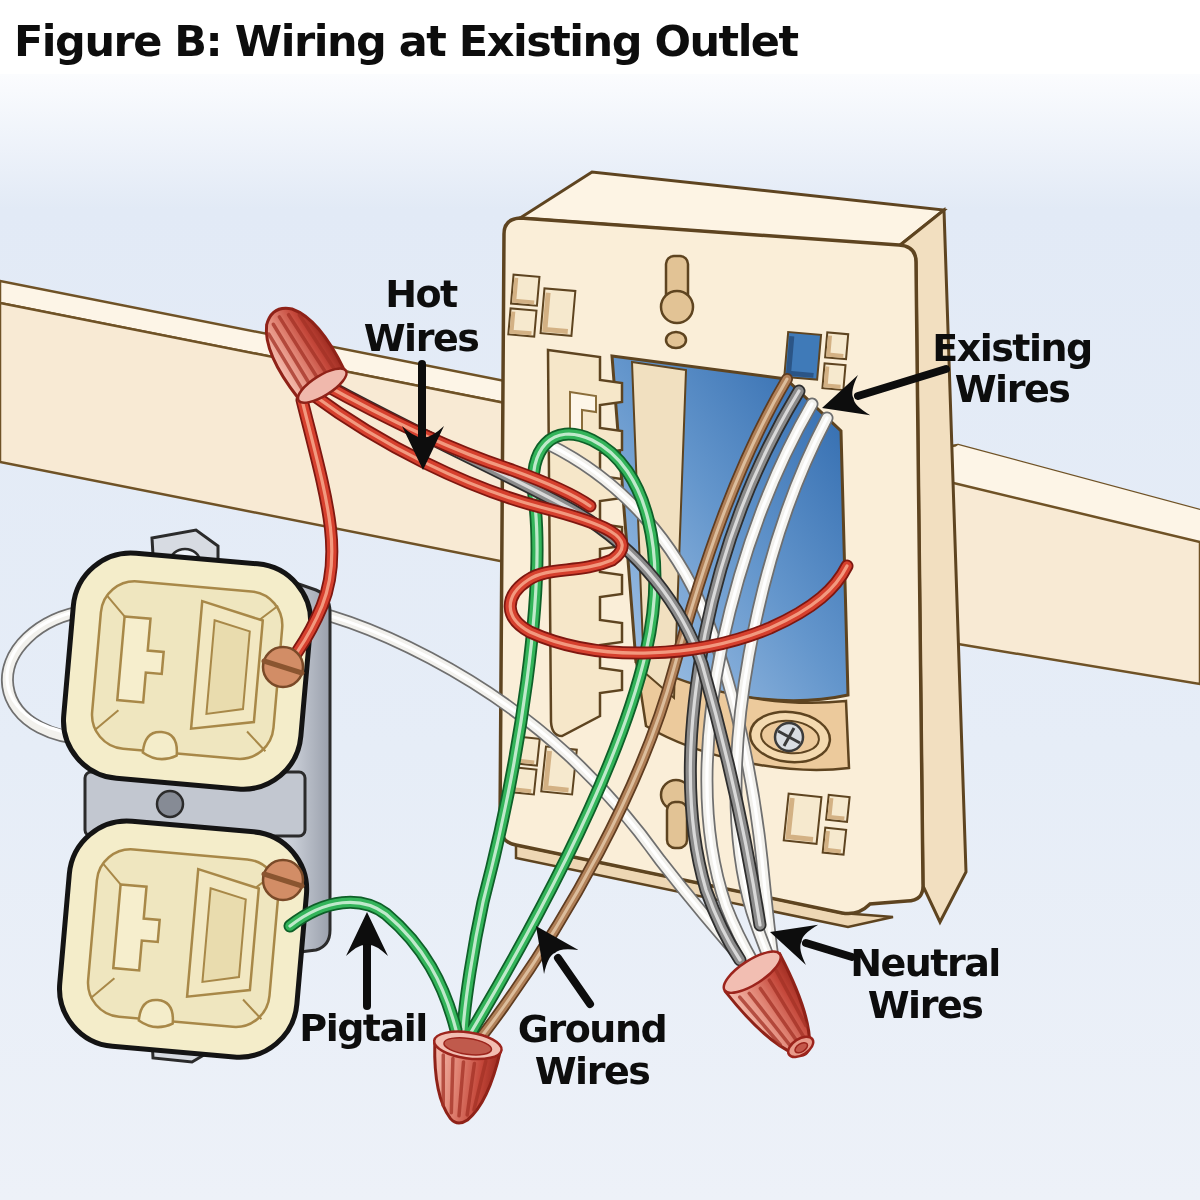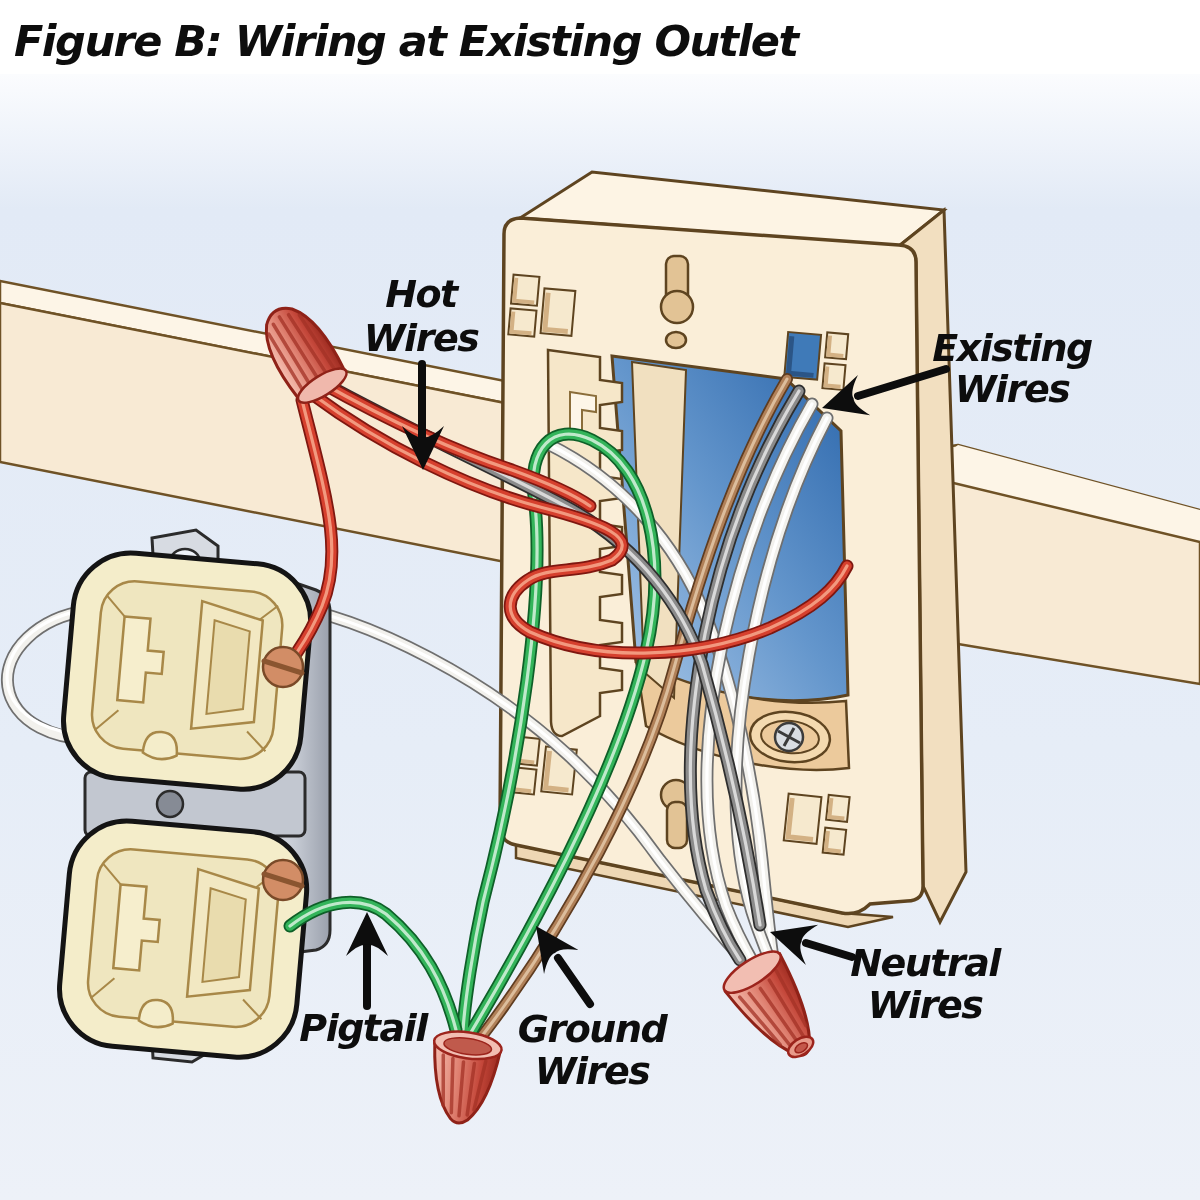--- a/index.html
+++ b/index.html
@@ -1,17 +1,17 @@
 <!DOCTYPE html>
 <html><head>
 <meta charset="utf-8">
 <style>
   html,body{margin:0;padding:0;background:#ffffff;}
   #stage{position:relative;width:1200px;height:1200px;overflow:hidden;
-         font-family:"DejaVu Sans","Liberation Sans",sans-serif;font-style:italic;}
+         font-family:"DejaVu Sans","Liberation Sans",sans-serif;}
   svg{display:block;}
   text{font-family:"DejaVu Sans","Liberation Sans",sans-serif;}
   .figtitle{font-size:43px;font-weight:bold;letter-spacing:-1.5px;fill:#0d0d0d;}
   .lbl{font-size:38px;font-weight:bold;letter-spacing:-1.5px;fill:#0d0d0d;text-anchor:middle;}
   .wire .s1,.wire .s2,.wire .s3{fill:none;stroke-linecap:round;}
   .wire .s1{stroke-width:13px;}
   .wire .s2{stroke-width:9.5px;}
   .wire .s3{stroke-width:3.2px;}
   .red  .s1{stroke:#7e1710;} .red  .s2{stroke:#d6402e;} .red  .s3{stroke:#f2997f;}
   .white .s1{stroke:#6f6f6f;} .white .s2{stroke:#f2f1ed;} .white .s3{stroke:#ffffff;}

